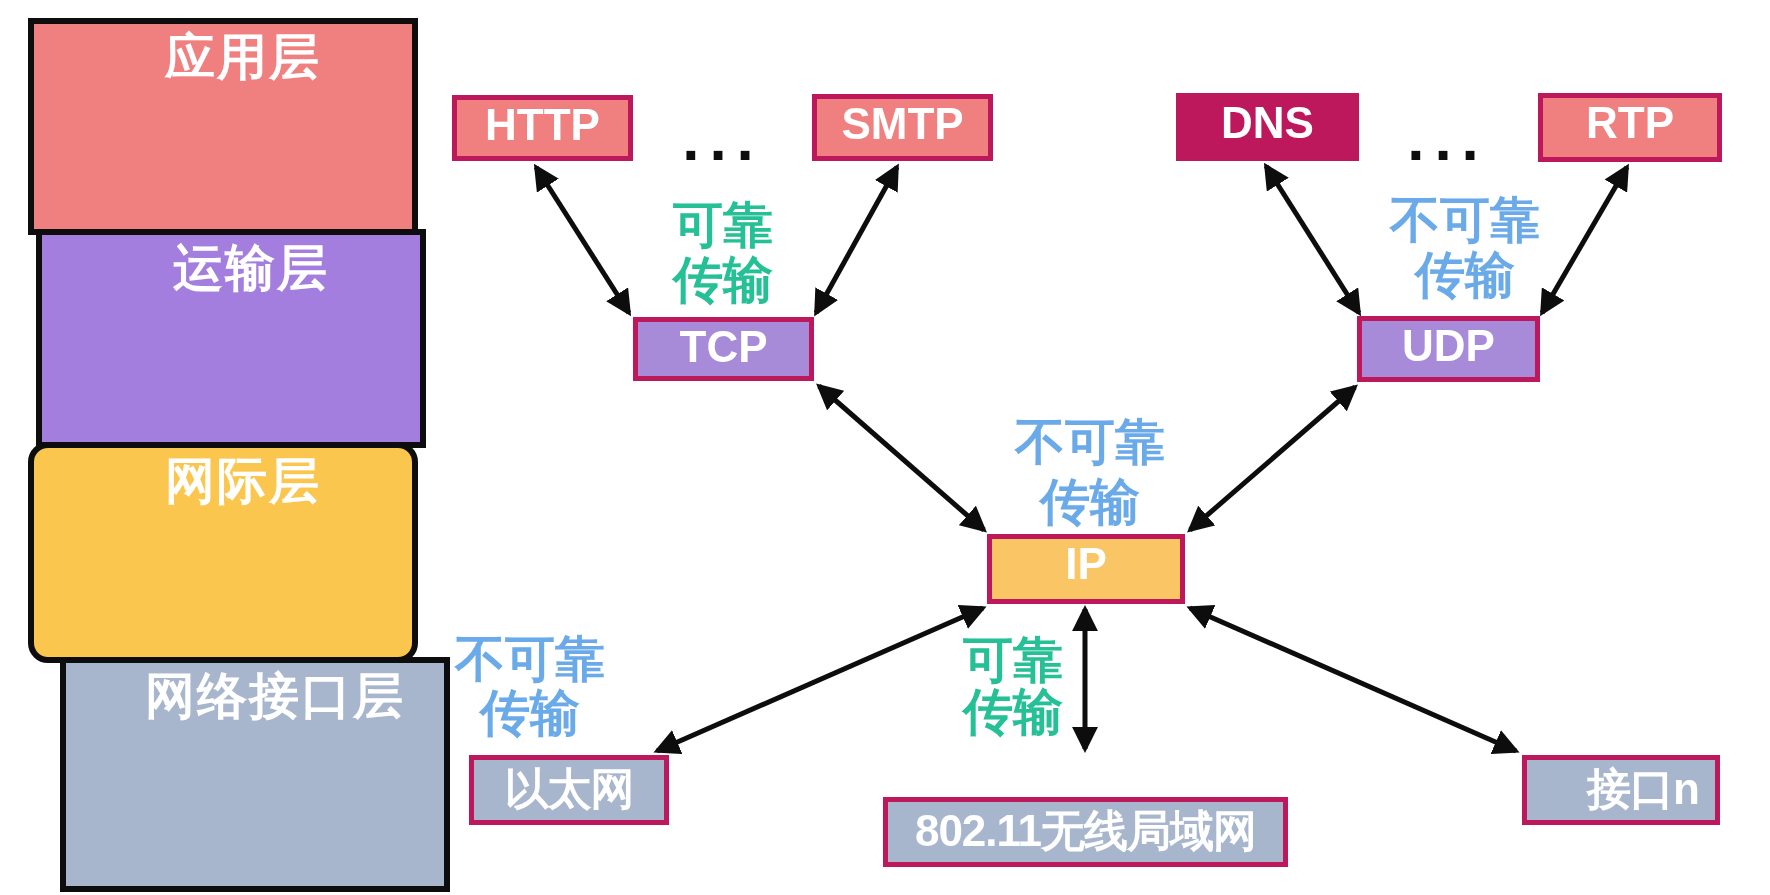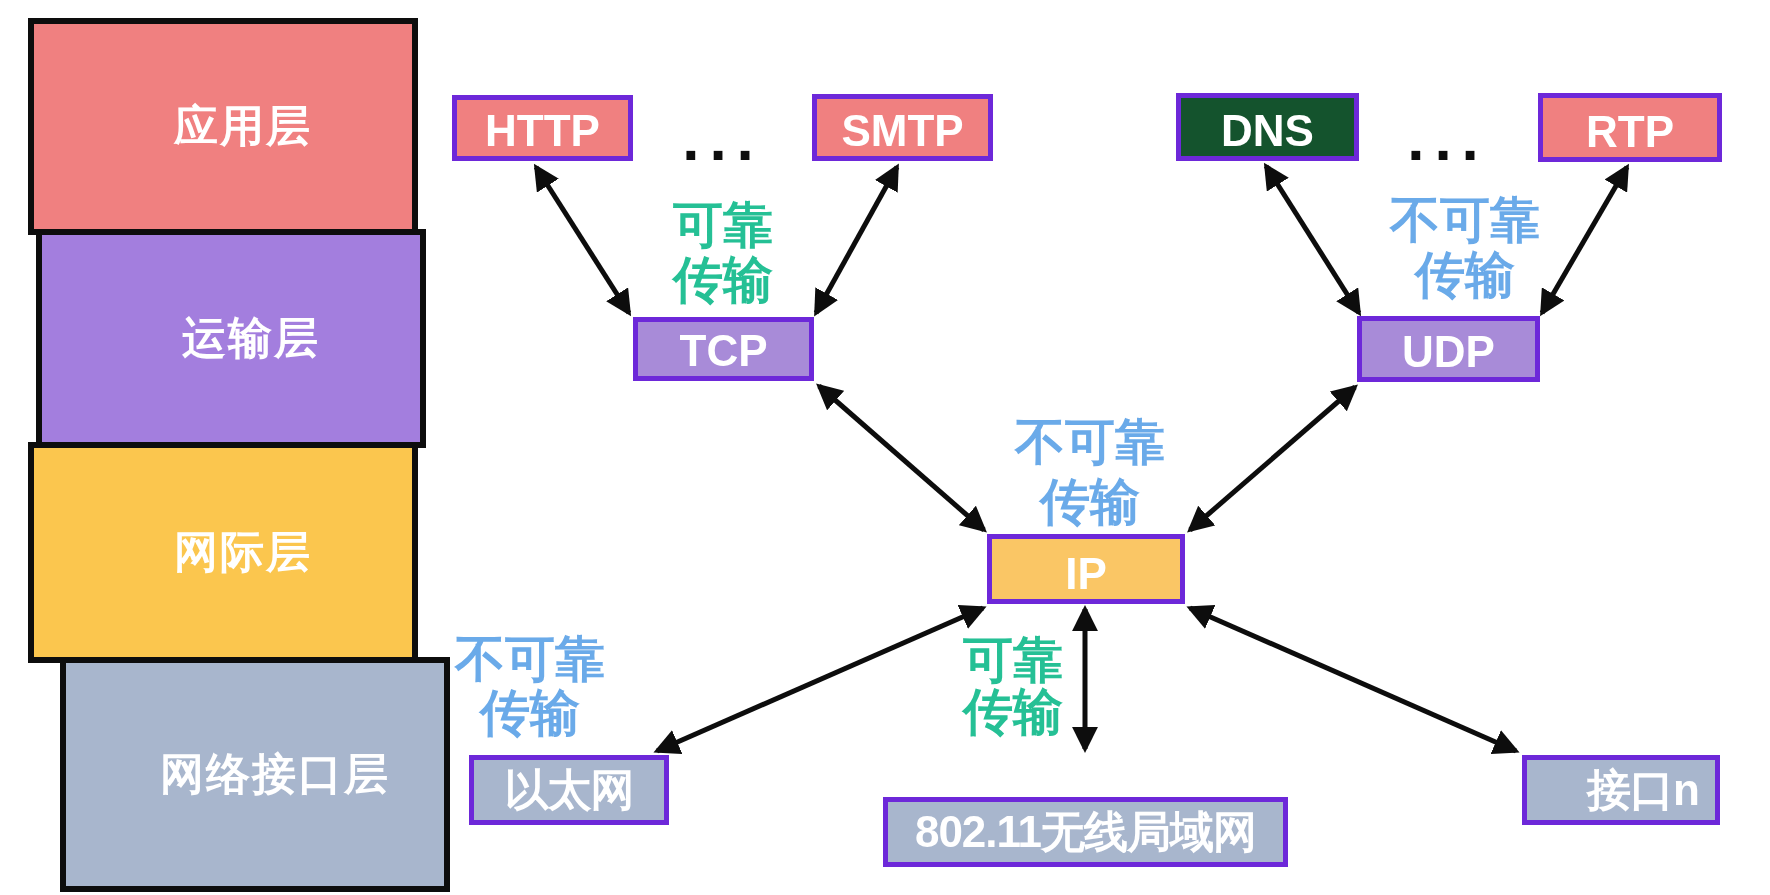--- a/index.html
+++ b/index.html
@@ -2,25 +2,25 @@
 <html><head>
 <meta charset="utf-8">
 <style>
   html,body{margin:0;padding:0;background:#ffffff;}
   .canvas{
     position:relative;width:1770px;height:895px;background:#ffffff;overflow:hidden;
     font-family:"Liberation Sans","DejaVu Sans",sans-serif;
   }
   .abs{position:absolute;box-sizing:border-box;}
   .layer{
-    border:6px solid #0d0d0d;display:flex;align-items:center;justify-content:center;
-    color:#ffffff;font-weight:800;font-size:44px;letter-spacing:2px;padding-left:40px;
+    border:6px solid #0d0d0d;display:flex;align-items:flex-start;justify-content:center;
+    color:#ffffff;font-weight:800;font-size:50px;letter-spacing:2px;padding-left:40px;
   }
   .pbox{
-    border:5px solid #6d28d9;display:flex;align-items:flex-end;justify-content:center;
+    border:5px solid #be185d;display:flex;align-items:flex-start;justify-content:center;
     color:#ffffff;font-weight:800;font-size:44px;
   }
   .pbox.cjk{font-size:44px;letter-spacing:-1px;}
   .duplex-label{
     display:flex;flex-direction:column;align-items:center;justify-content:flex-start;
     font-weight:800;font-size:50px;line-height:55px;text-align:center;white-space:nowrap;
   }
   .duplex-label span{display:block;}
   .dots{
     display:flex;align-items:flex-end;justify-content:center;
@@ -32,21 +32,21 @@
 <body>
 
 <div class="canvas">
 
   <div class="abs layer" style="left: 28px; top: 18px; width: 390px; height: 217px; background: rgb(240, 128, 128);">
     <span>应用层</span>
   </div>
   <div class="abs layer" style="left: 36px; top: 229px; width: 390px; height: 219px; background: rgb(163, 126, 222);">
     <span>运输层</span>
   </div>
-  <div class="abs layer" style="left: 28px; top: 442px; width: 390px; height: 221px; background: rgb(251, 198, 78);">
+  <div class="abs layer" style="left: 28px; top: 442px; width: 390px; height: 221px; background: rgb(251, 198, 78); border-radius: 20px;">
     <span>网际层</span>
   </div>
   <div class="abs layer" style="left: 28px; top: 657px; width: 390px; height: 235px; background: rgb(168, 182, 205); margin-left: 32px;">
     <span>网络接口层</span>
   </div>
 
   <svg class="arrows" width="1770" height="895" viewBox="0 0 1770 895">
     <defs>
       <marker id="ah" viewBox="0 0 10 10" refX="8.5" refY="5" markerWidth="5.2" markerHeight="5.2" orient="auto-start-reverse" markerUnits="strokeWidth">
         <path d="M0,0 L10,5 L0,10 z" fill="#0d0d0d"></path>
@@ -64,21 +64,21 @@
         <line x1="1190" y1="608" x2="1516" y2="751" stroke="#0D0D0D" stroke-width="5" marker-end="url(#ah)" marker-start="url(#ah)"></line>
       </g>
   </svg>
 
   <div class="abs pbox" style="left: 452px; top: 95px; width: 181px; height: 66px; background: rgb(240, 128, 128);">
     <span>HTTP</span>
   </div>
   <div class="abs pbox" style="left: 812px; top: 94px; width: 181px; height: 67px; background: rgb(240, 128, 128);">
     <span>SMTP</span>
   </div>
-  <div class="abs pbox" style="left: 1176px; top: 93px; width: 183px; height: 68px; background: #14532d;">
+  <div class="abs pbox" style="left: 1176px; top: 93px; width: 183px; height: 68px; background: #be185d;">
     <span>DNS</span>
   </div>
   <div class="abs pbox" style="left: 1538px; top: 93px; width: 184px; height: 69px; background: rgb(240, 128, 128);">
     <span>RTP</span>
   </div>
   <div class="abs pbox" style="left: 633px; top: 317px; width: 181px; height: 64px; background: rgb(168, 139, 216);">
     <span>TCP</span>
   </div>
   <div class="abs pbox" style="left: 1357px; top: 316px; width: 183px; height: 66px; background: rgb(168, 139, 216);">
     <span>UDP</span>

